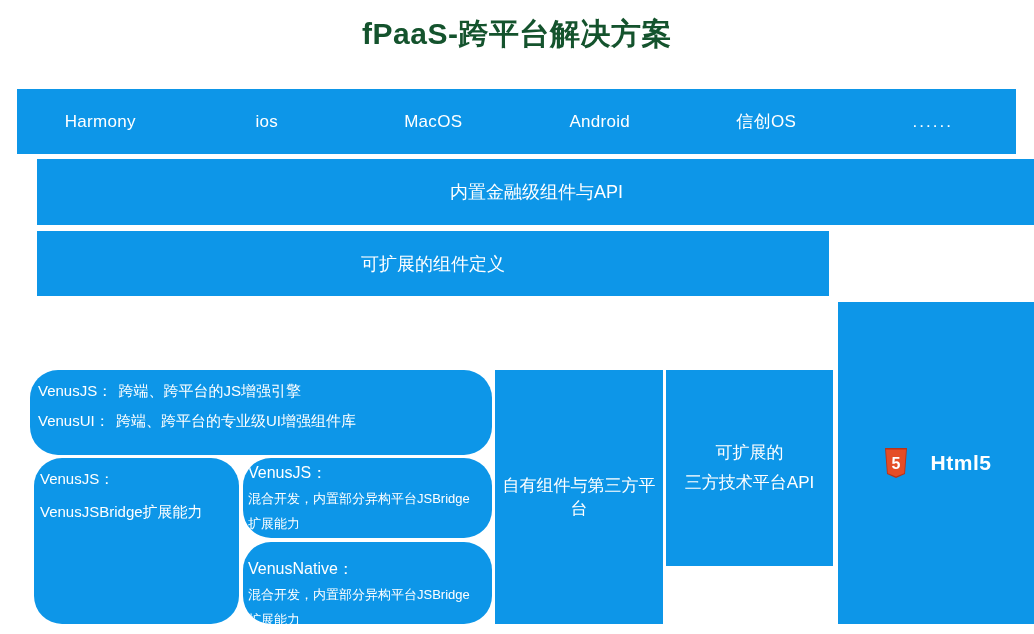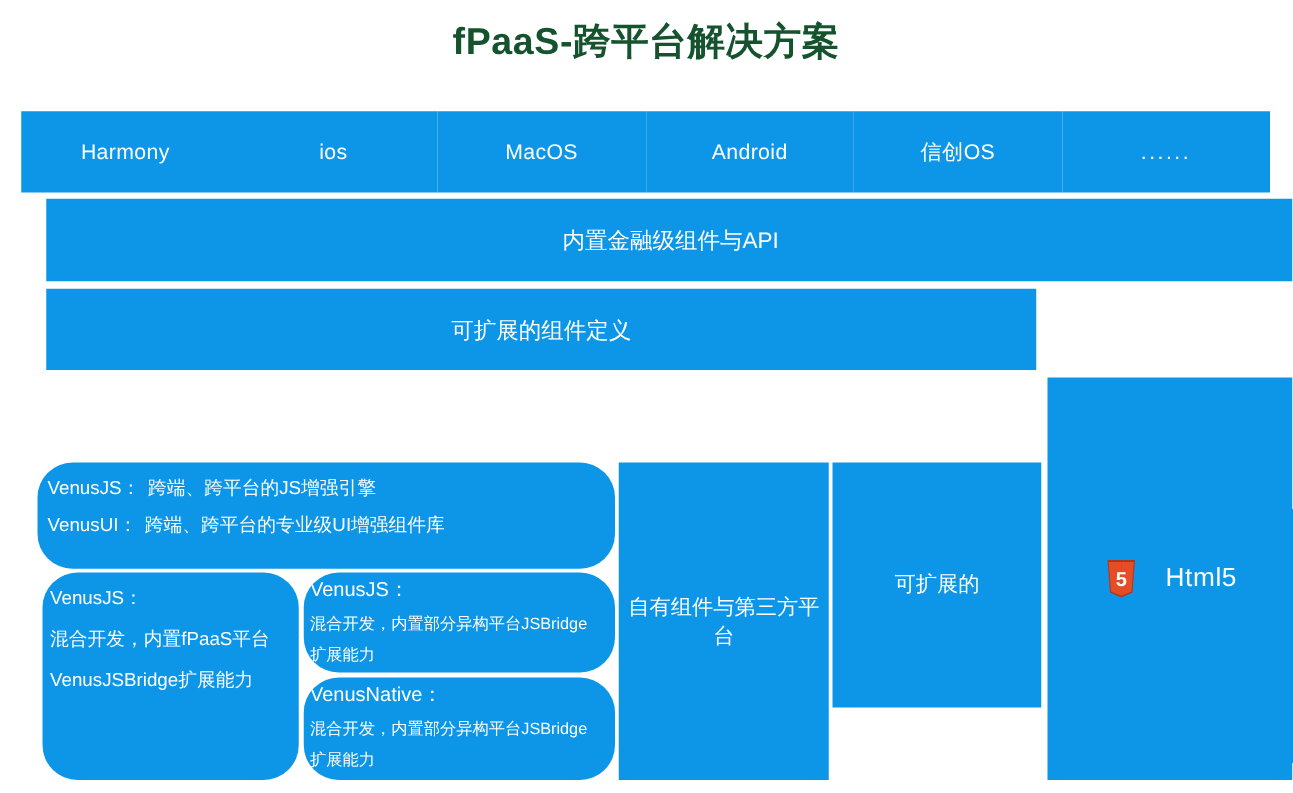--- a/index.html
+++ b/index.html
@@ -131,21 +131,21 @@
     flex-direction: column;
     align-items: flex-start;
     justify-content: flex-start;
     padding: 2px 5px;
   }
   .hybrid-mid-b {
     left: 223px; top: 542px; width: 249px; height: 82px;
     flex-direction: column;
     align-items: flex-start;
     justify-content: flex-start;
-    padding: 2px 5px;
+    padding: 14px 5px;
   }
   .hybrid-mid-a .hd, .hybrid-mid-b .hd {
     font-size: 16px;
     line-height: 26px;
     white-space: nowrap;
   }
   .hybrid-mid-a .bd, .hybrid-mid-b .bd {
     font-size: 13px;
     line-height: 25px;
   }
@@ -177,20 +177,21 @@
     width: 26px;
     height: 30px;
     position: relative;
     flex: 0 0 auto;
   }
   .html5-badge svg { display: block; }
   .html5-label {
     font-size: 21px;
     color: #ffffff;
     letter-spacing: 0.5px;
+    font-weight: bold;
   }
 </style>
 </head>
 <body>
 
 <div id="canvas">
 
   <div class="title">fPaaS-跨平台解决方案</div>
 
   <div class="os-row">
@@ -229,21 +230,20 @@
       <span>跨端、跨平台的JS增强引擎</span>
     </div>
     <div class="line">
       <span class="k">VenusUI：</span>
       <span>跨端、跨平台的专业级UI增强组件库</span>
     </div>
   </div>
 
   <div class="tile left hybrid-left">
     <div class="line">VenusJS：</div>
-    <div class="line">混合开发，内置fPaaS平台</div>
     <div class="line">VenusJSBridge扩展能力</div>
   </div>
 
   <div class="tile left hybrid-mid-a">
     <div class="hd">VenusJS：</div>
     <div class="bd">混合开发，内置部分异构平台JSBridge</div>
     <div class="bd">扩展能力</div>
   </div>
 
   <div class="tile left hybrid-mid-b">
@@ -251,20 +251,21 @@
     <div class="bd">混合开发，内置部分异构平台JSBridge</div>
     <div class="bd">扩展能力</div>
   </div>
 
   <div class="tile fpaas-api">
     <span>自有组件与第三方平台</span>
   </div>
 
   <div class="tile third-api">
     <span>可扩展的</span>
+    <span>三方技术平台API</span>
   </div>
 
   <div class="tile html5-col">
     <div class="html5-inner">
       <span class="html5-badge">
         <svg width="26" height="30" viewBox="0 0 26 30" xmlns="http://www.w3.org/2000/svg">
           <path d="M2 0 H24 L22 26 L13 30 L4 26 Z" fill="#B6331A"></path>
           <path d="M13 1.5 H23 L21.2 25.2 L13 28.6 Z" fill="#E44D26"></path>
           <path d="M13 1.5 H3 L4.8 25.2 L13 28.6 Z" fill="#E44D26"></path>
           <text x="13" y="21" font-family="Liberation Sans, sans-serif" font-size="16" font-weight="bold" fill="#FFFFFF" text-anchor="middle">5</text>

